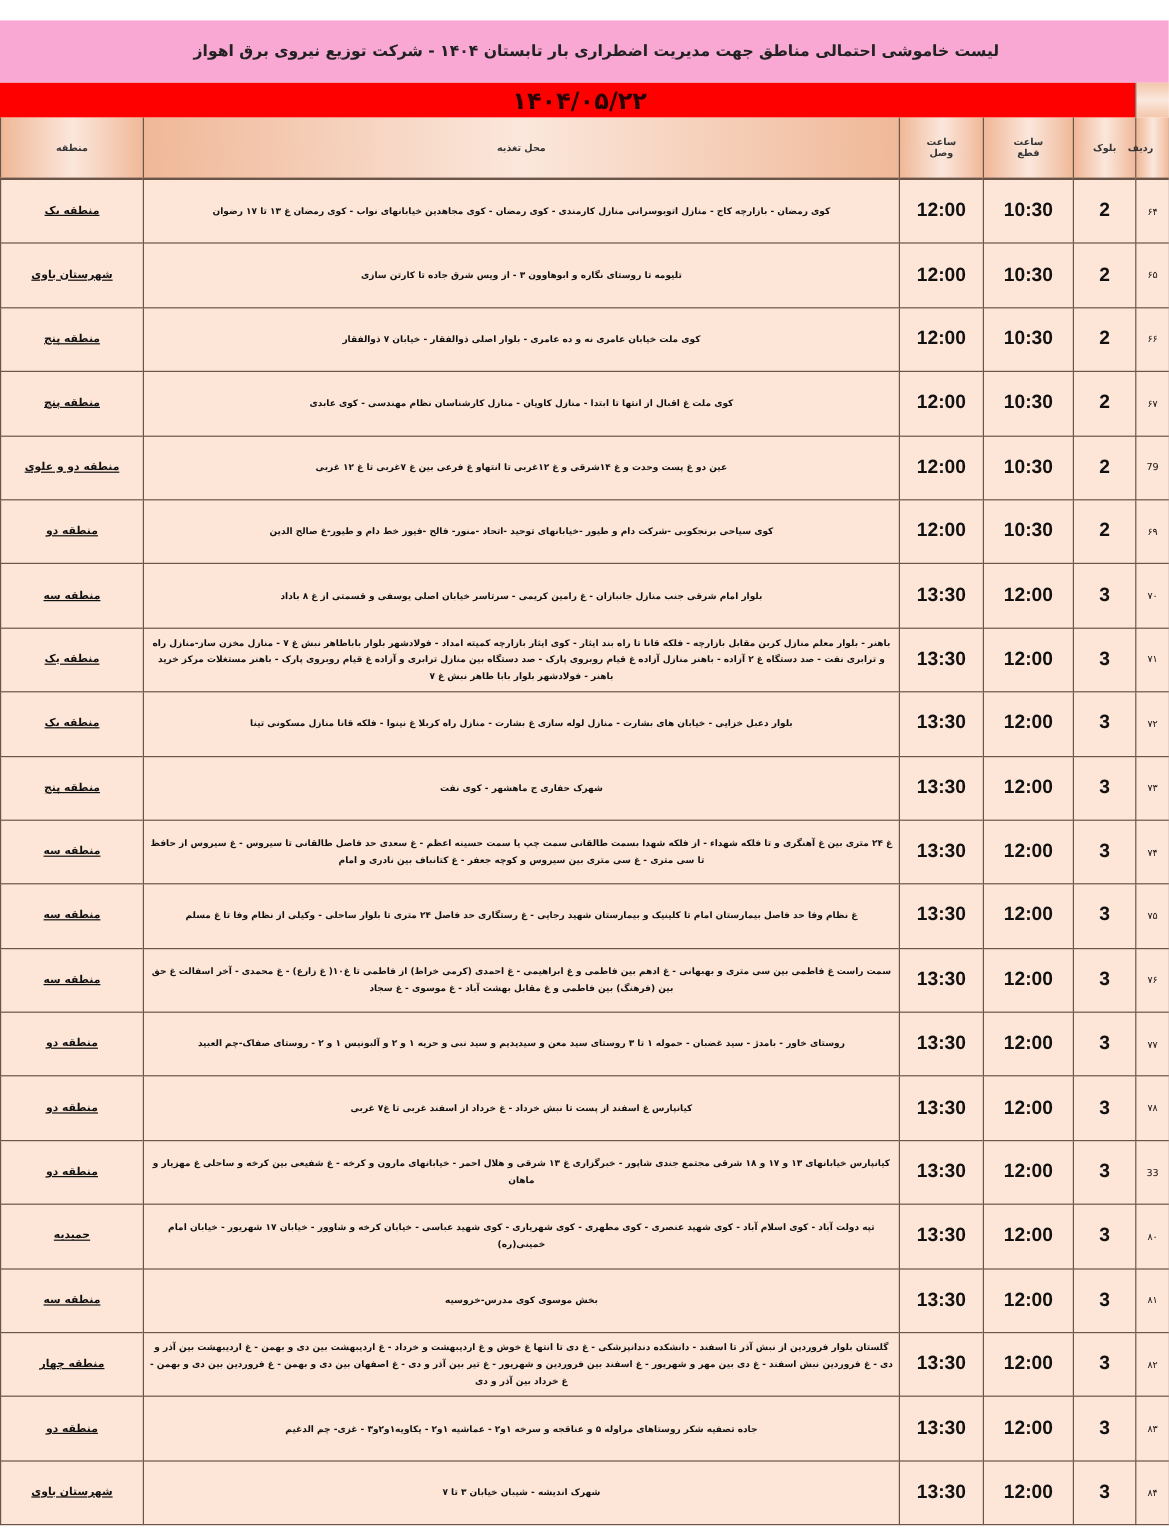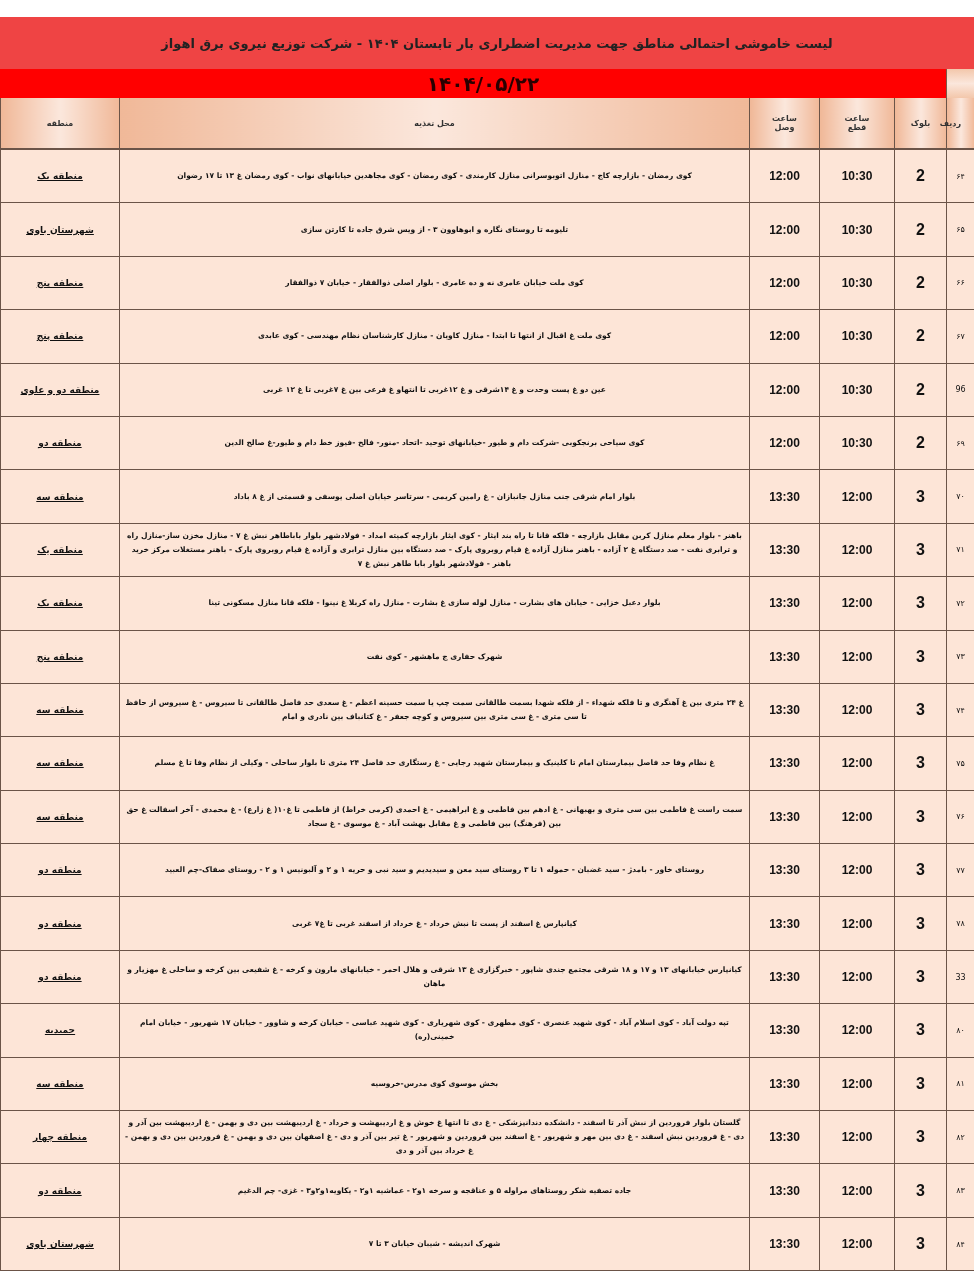--- a/index.html
+++ b/index.html
@@ -6,21 +6,21 @@
     body {
       width: 974px;
       height: 1280px;
       background: #ffffff;
       font-family: "DejaVu Sans", sans-serif;
       position: relative;
       overflow: hidden;
     }
     .title-bar {
       position: absolute; left: 0; top: 17px; width: 974px; height: 52px;
-      background: #ef4444;
+      background: #f9a8d4;
       display: flex; align-items: center; justify-content: center;
       direction: rtl;
     }
     .title-bar span {
       font-size: 13px; font-weight: bold; color: #222;
       margin-left: 20px;
     }
     .date-bar {
       position: absolute; left: 0; top: 69px; width: 946px; height: 29px;
       background: #ff0000;
@@ -52,21 +52,21 @@
       height: 52.4px;
       background: #fde5d7;
       border: 1px solid #6b5448;
       text-align: center;
       vertical-align: middle;
       padding: 0 4px;
       color: #111;
     }
     td.rn { font-size: 8px; font-weight: normal; color: #333; }
     td.blk { font-size: 16px; font-weight: bold; font-family: "Liberation Sans", sans-serif; }
-    td.tm { font-size: 12px; font-weight: bold; font-family: "Liberation Sans", sans-serif; }
+    td.tm { font-size: 16px; font-weight: bold; font-family: "Liberation Sans", sans-serif; }
     td.loc { font-size: 7.5px; font-weight: bold; line-height: 14px; }
     td.reg { font-size: 9px; font-weight: bold; text-decoration: underline; }
   </style>
 </head>
 <body>
 
 <div class="title-bar">
   <span>لیست خاموشی احتمالی مناطق جهت مدیریت اضطراری بار تابستان ۱۴۰۴ - شرکت توزیع نیروی برق اهواز</span>
 </div>
 <div class="date-bar">
@@ -120,21 +120,21 @@
       </tr>
       <tr>
         <td class="rn">۶۷</td>
         <td class="blk">2</td>
         <td class="tm">10:30</td>
         <td class="tm">12:00</td>
         <td class="loc">کوی ملت غ اقبال از انتها تا ابتدا - منازل کاویان - منازل کارشناسان نظام مهندسی - کوی عابدی</td>
         <td class="reg">منطقه پنج</td>
       </tr>
       <tr>
-        <td class="rn">96</td>
+        <td class="rn">79</td>
         <td class="blk">2</td>
         <td class="tm">10:30</td>
         <td class="tm">12:00</td>
         <td class="loc">عین دو غ پست وحدت و غ ۱۴شرقی و غ ۱۲غربی تا انتهاو غ فرعی بین غ ۷غربی تا غ ۱۲ غربی</td>
         <td class="reg">منطقه دو و علوی</td>
       </tr>
       <tr>
         <td class="rn">۶۹</td>
         <td class="blk">2</td>
         <td class="tm">10:30</td>

